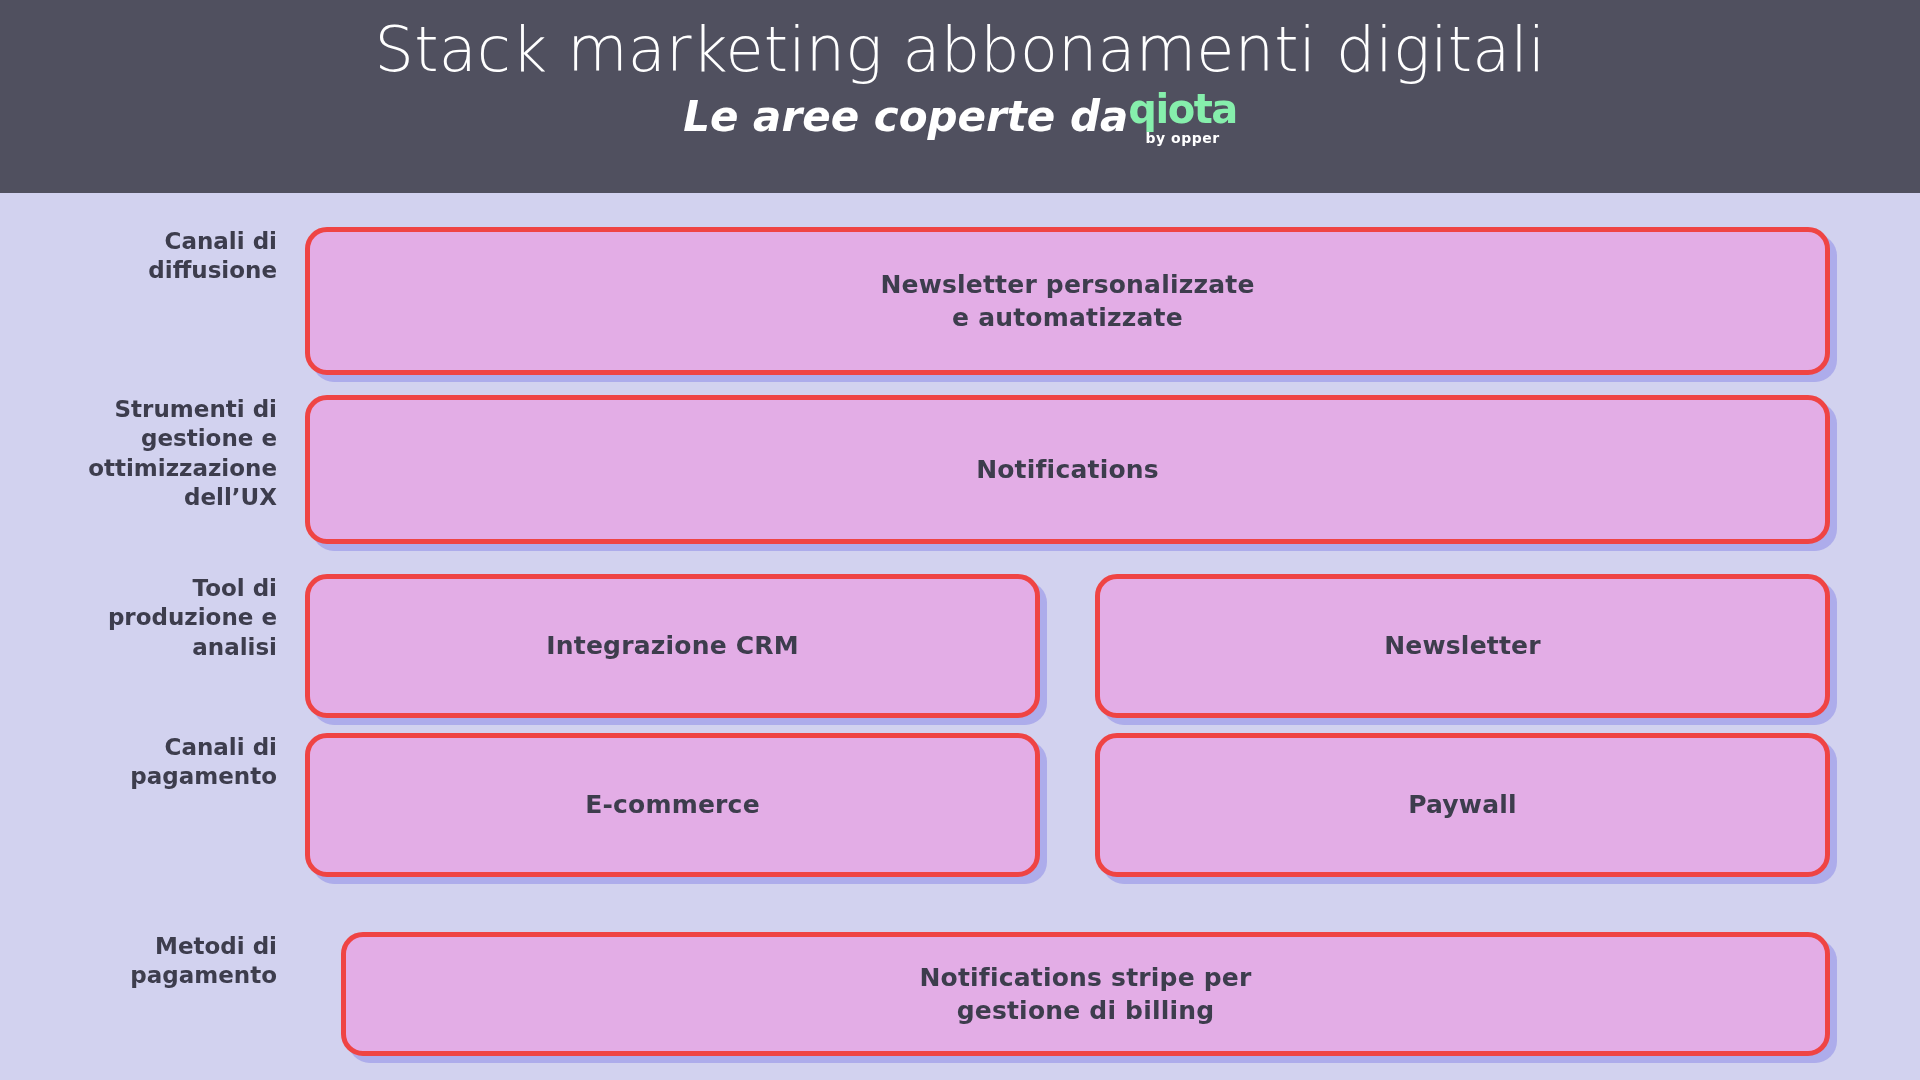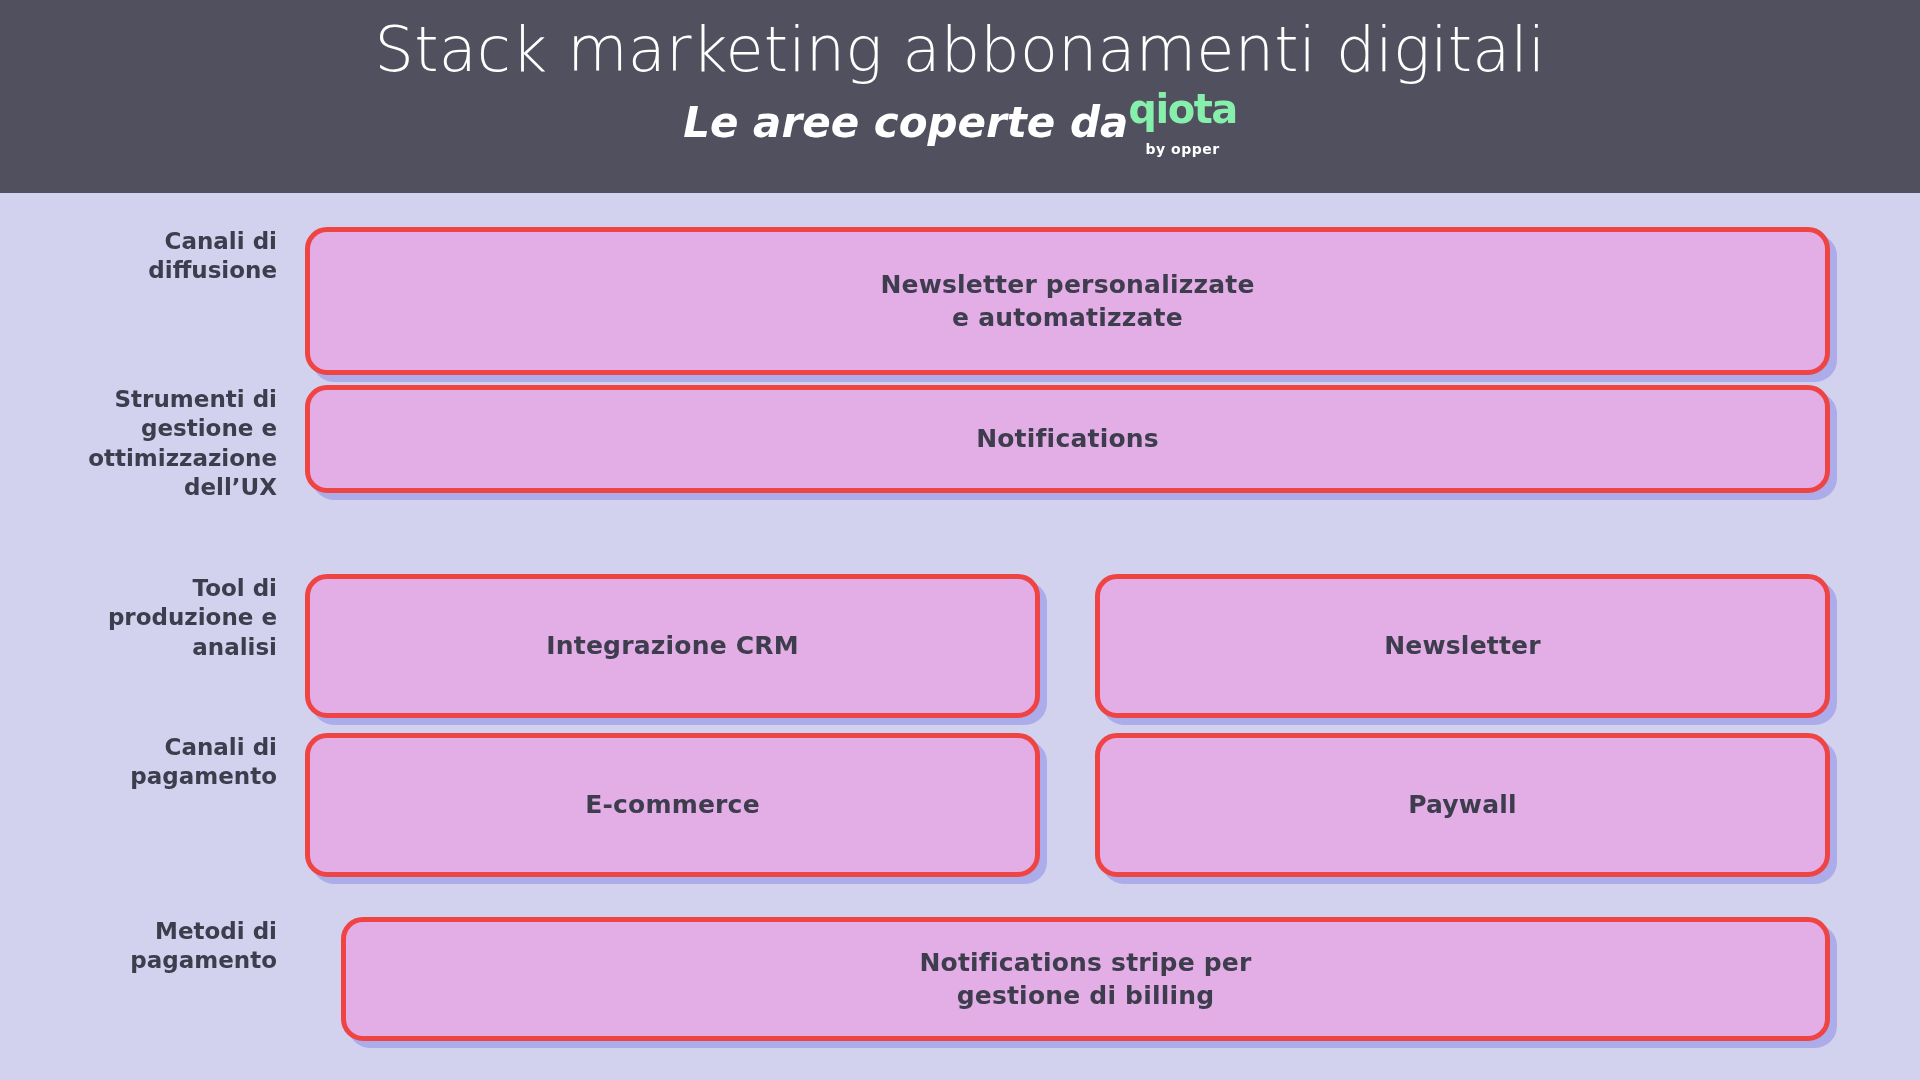--- a/index.html
+++ b/index.html
@@ -70,21 +70,21 @@
     font-weight: bold;
     letter-spacing: -1.5px;
     line-height: 0.92;
   }
   .logo-sub {
     color: #ffffff;
     font-size: 14px;
     font-weight: bold;
     letter-spacing: 0.5px;
     line-height: 1;
-    margin-top: 14px;
+    margin-top: 3px;
   }
 
   
   .rows {
     position: absolute;
     left: 0;
     top: 193px;
     width: 1920px;
     height: 887px;
   }
@@ -160,21 +160,21 @@
       <div class="row-label">Canali di
 diffusione</div>
       <div class="cards">
         <div class="card">
           <span class="card-label">Newsletter personalizzate
 e automatizzate</span>
         </div>
       </div>
     </div>
 
-    <div class="row" style="top:192px; height:108px;">
+    <div class="row" style="top:202px; height:149px;">
       <div class="row-label">Strumenti di
 gestione e
 ottimizzazione
 dell’UX</div>
       <div class="cards">
         <div class="card">
           <span class="card-label">Notifications</span>
         </div>
       </div>
     </div>
@@ -199,21 +199,21 @@
       <div class="cards">
         <div class="card">
           <span class="card-label">E-commerce</span>
         </div>
         <div class="card">
           <span class="card-label">Paywall</span>
         </div>
       </div>
     </div>
 
-    <div class="row" style="top:724px; height:124px;gap:36px;">
+    <div class="row" style="top:739px; height:124px;gap:36px;">
       <div class="row-label">Metodi di
 pagamento</div>
       <div class="cards">
         <div class="card">
           <span class="card-label">Notifications stripe per
 gestione di billing</span>
         </div>
       </div>
     </div>
 

